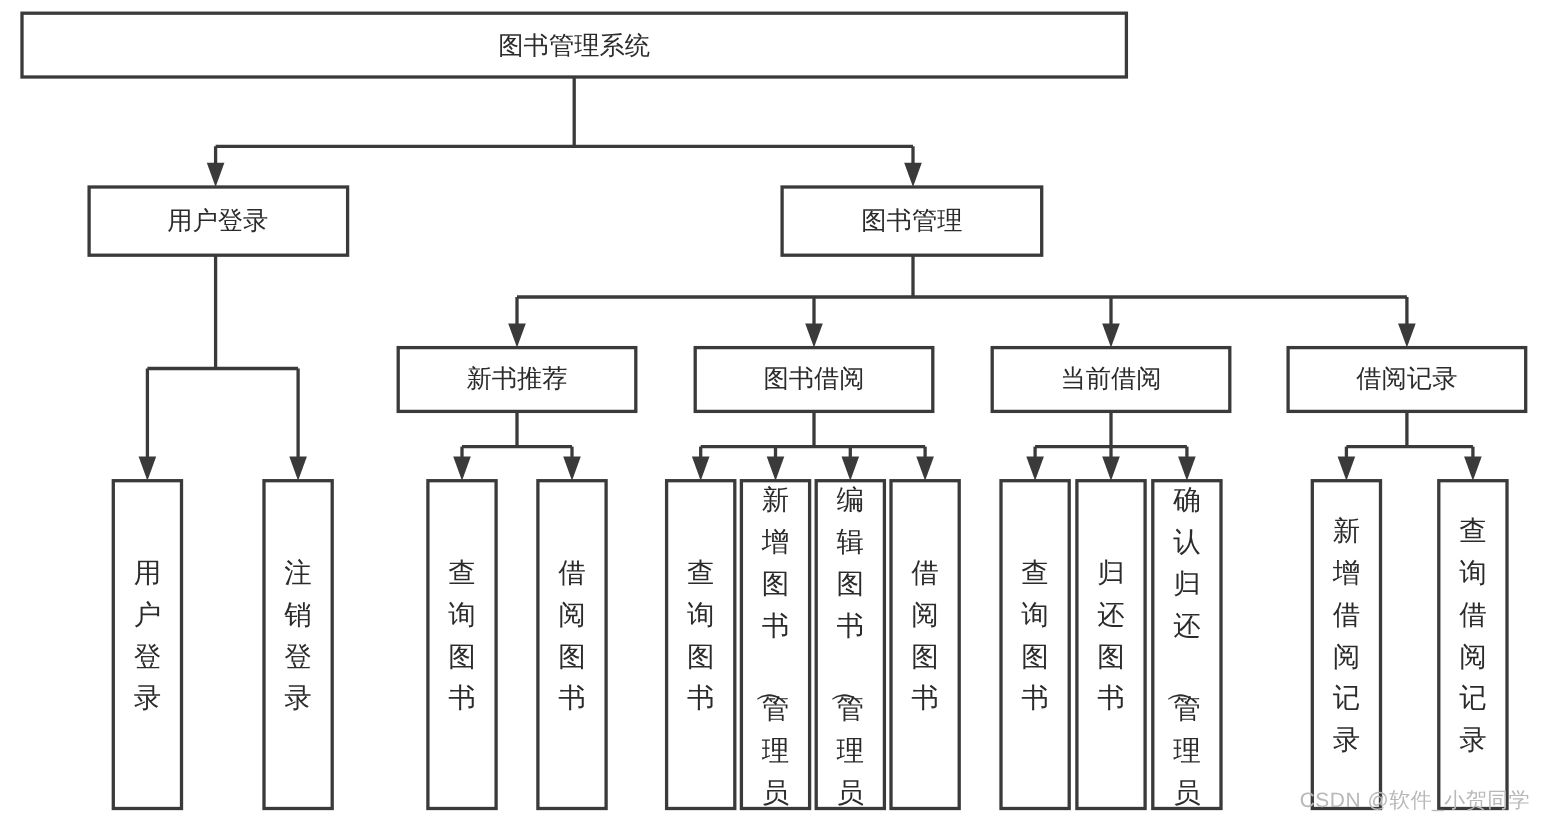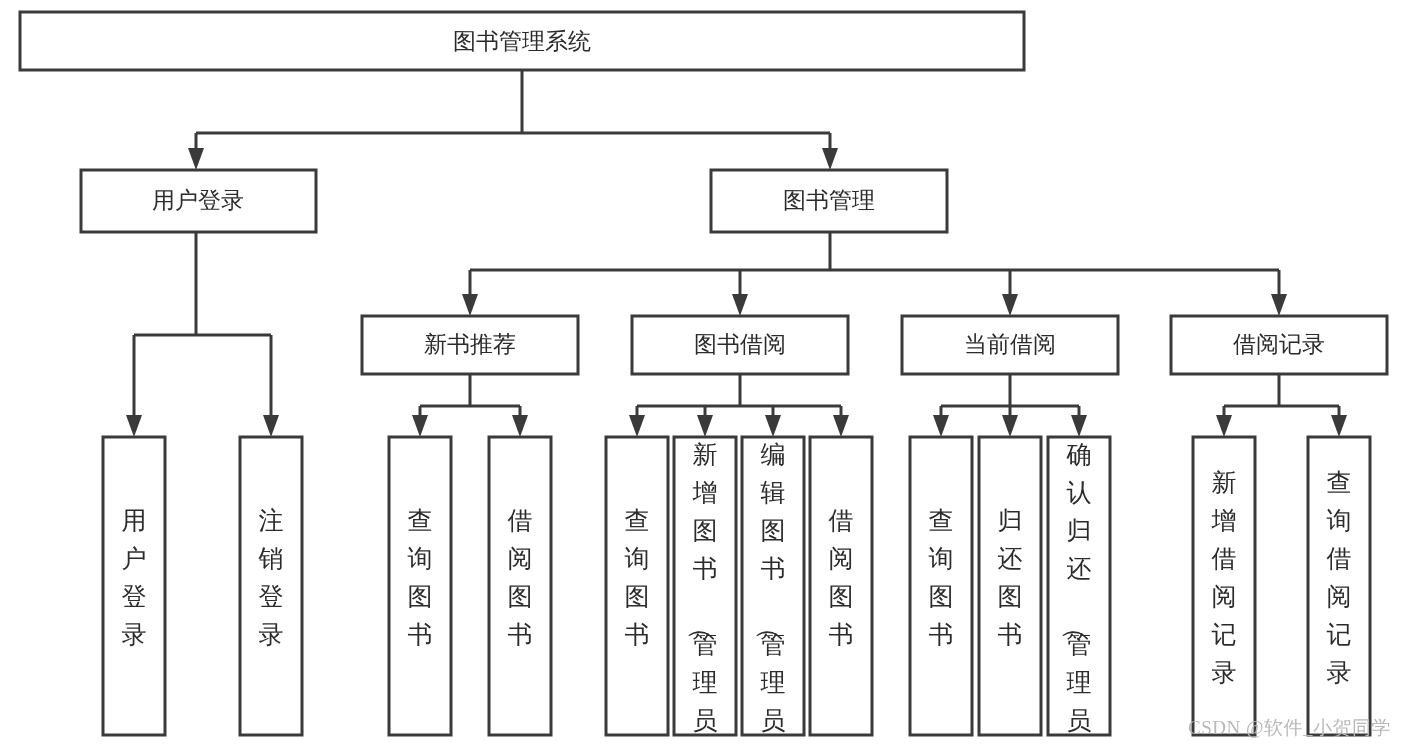--- a/index.html
+++ b/index.html
@@ -44,21 +44,21 @@
     stroke-linecap: butt;
   }
   .arrow-head {
     fill: #3a3a3a;
     stroke: none;
   }
   .watermark {
     position: absolute;
     right: 14px;
     bottom: 6px;
-    font-family: Liberation Serif, serif;
+    font-family: Liberation Sans, sans-serif;
     font-size: 19px;
     color: #b8b8b8;
     white-space: nowrap;
     letter-spacing: 0.5px;
     pointer-events: none;
   }
 </style>
 </head>
 <body>
 

